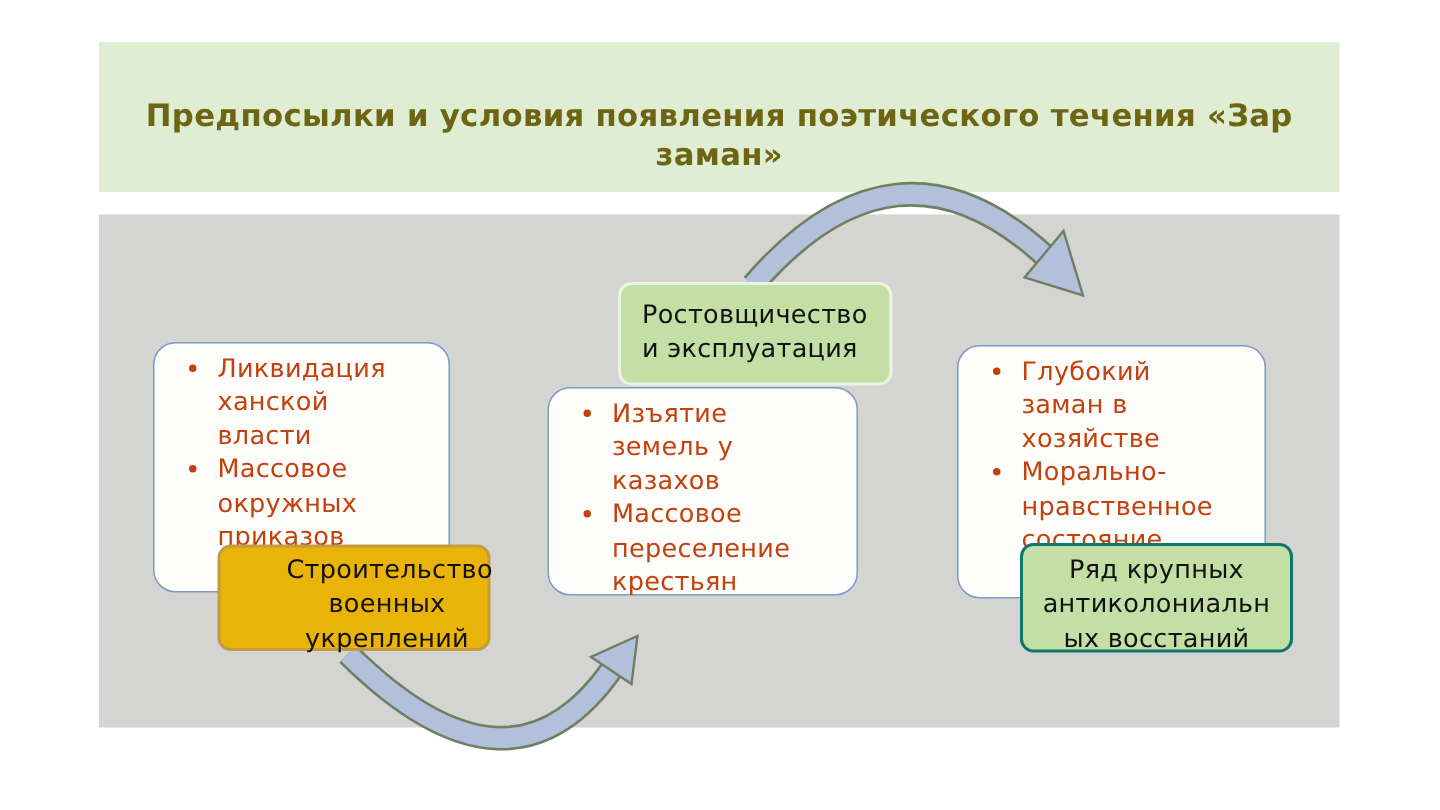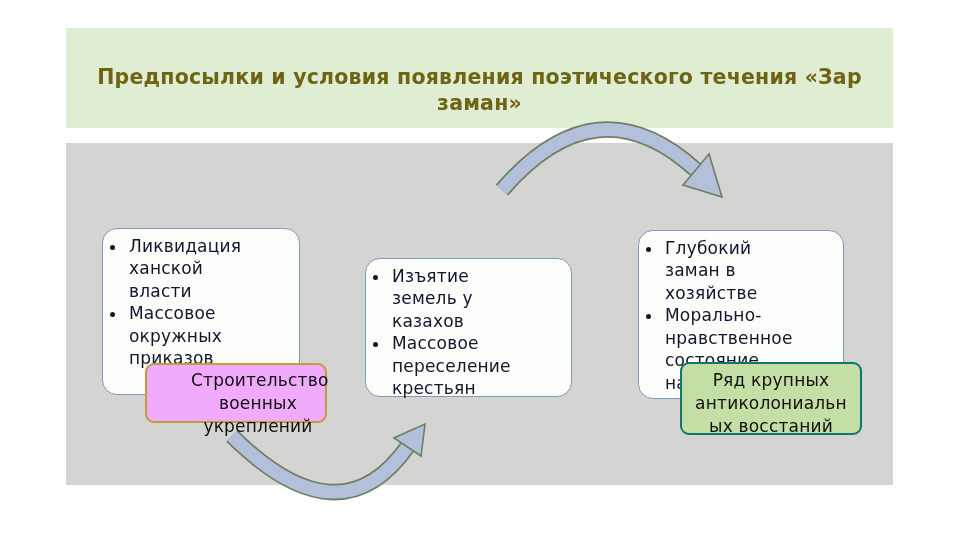--- a/index.html
+++ b/index.html
@@ -32,44 +32,44 @@
   .reason-box{
     position:absolute;
     background:#fdfdfb;
     border:1px solid #7e99c6;
     border-radius:15px;
     overflow:visible;
     z-index:2;
   }
   .reason-box ul{
     margin:6px 0 0 0;
-    padding:0 0 0 24px;
+    padding:0 0 0 40px;
     width:122px;
     list-style:disc;
     font-size:17px;line-height:1.32;letter-spacing:.2px;
-    color:#0f172a;
+    color:#c2410c;
   }
   .reason-box li{margin:0;padding-left:2px;}
   #box-left  {left:102px;top:228px;width:196px;height:165px;}
   #box-middle{left:365px;top:258px;width:205px;height:137px;}
   #box-right {left:638px;top:230px;width:204px;height:167px;}
   
   .callout{
     position:absolute;
     background:#c4dfa5;
     border-radius:9px;
     white-space:pre-line;
     font-size:17px;line-height:1.35;letter-spacing:.2px;
     color:#111111;
     z-index:4;
     box-sizing:border-box;
   }
   #callout-fortifications{
-    left:145px;top:363px;width:182px;height:60px;
-    background:#f0abfc;
+    left:145px;top:363px;width:182px;height:71px;
+    background:#eab308;
     border:2px solid #c49b3e;
     text-align:center;
     padding-top:4px;
     padding-left:44px;
   }
   #callout-usury{
     left:412px;top:188px;width:183px;height:69px;
     border:2px solid #edf3e2;
     text-align:left;
     padding:9px 0 0 14px;
@@ -133,18 +133,20 @@
       <path class="arrow-outline" d="M232,436 Q340,543 408,446"></path>
       <path class="arrow-shaft" d="M232,436 Q340,543 408,446"></path>
       <polygon class="arrow-head" points="421,456 394,438 425,424"></polygon>
     </g>
   </svg>
 
   <div class="callout" id="callout-fortifications">Строительство
 военных
 укреплений</div>
 
+  <div class="callout" id="callout-usury">Ростовщичество
+и эксплуатация</div>
 
   <div class="callout" id="callout-uprisings">Ряд крупных
 антиколониальн
 ых восстаний</div>
 
 </div>
 
 </body></html>

